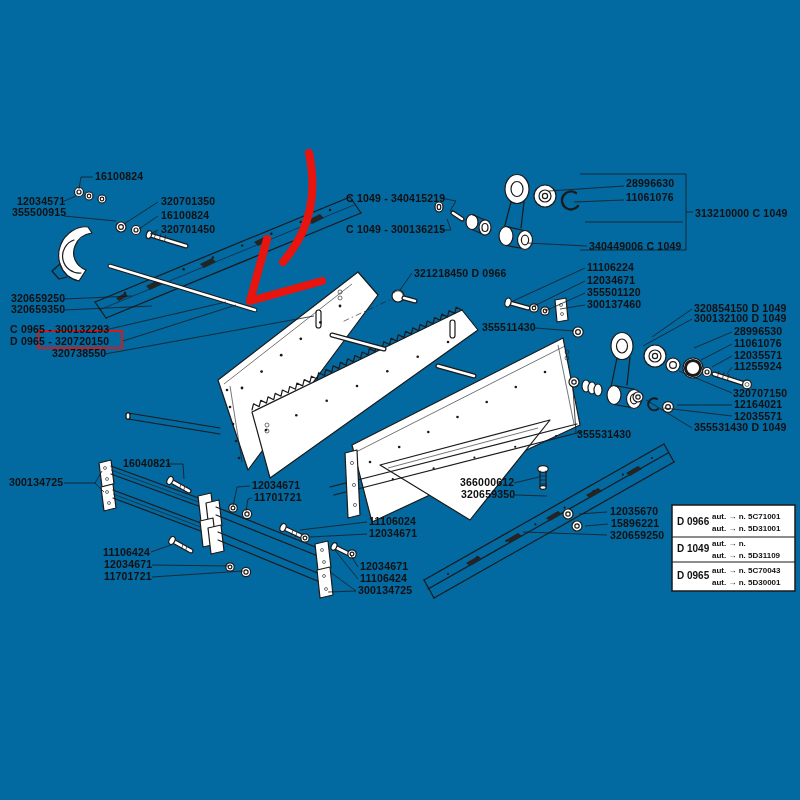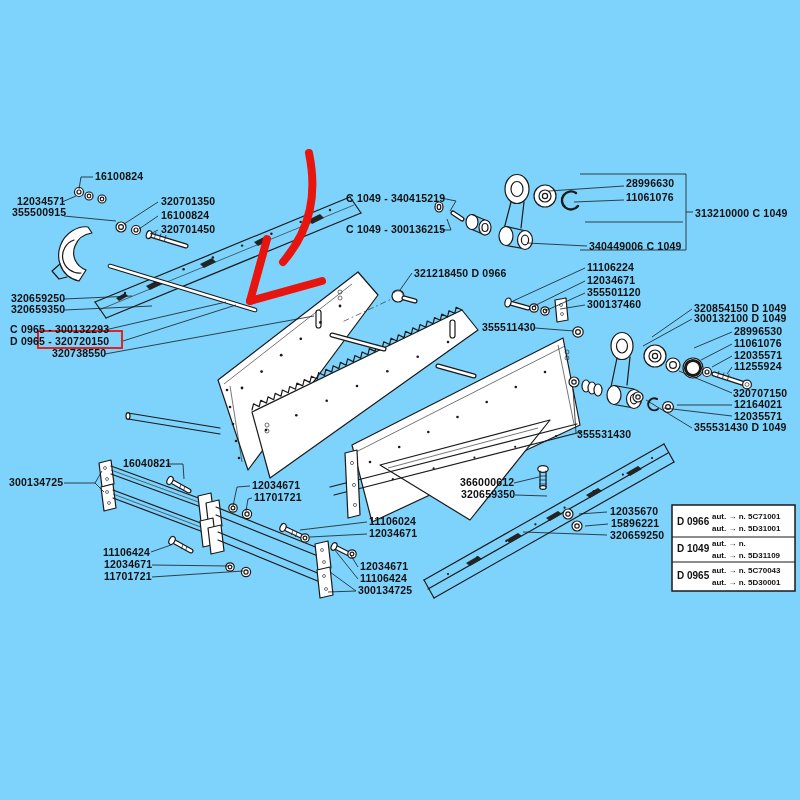--- a/index.html
+++ b/index.html
@@ -1,16 +1,16 @@
 <!DOCTYPE html>
 <html><head>
 <meta charset="utf-8">
 <style>
   html,body{margin:0;padding:0;background:#fff;}
-  .page{position:relative;width:800px;height:800px;background:#7dd3fc;overflow:hidden;
+  .page{position:relative;width:800px;height:800px;background:#0369a1;overflow:hidden;
         font-family:"Liberation Sans","DejaVu Sans",sans-serif;}
   svg{display:block;}
   .ln{fill:none;stroke:#1a1a1a;stroke-width:1.2;stroke-linecap:round;stroke-linejoin:round;}
   .tn{fill:none;stroke:#1a1a1a;stroke-width:.6;}
   .wh{fill:#fff;}
   .fil{fill:#242424;stroke:none;}
   .ld{fill:none;stroke:#1a1a1a;stroke-width:.8;stroke-linejoin:round;}
   .dash{stroke-dasharray:6 3 1.5 3;}
   .bolt-o{fill:none;stroke:#1a1a1a;stroke-width:5;stroke-linecap:round;}
   .bolt-i{fill:none;stroke:#fff;stroke-width:2.6;stroke-linecap:round;}

